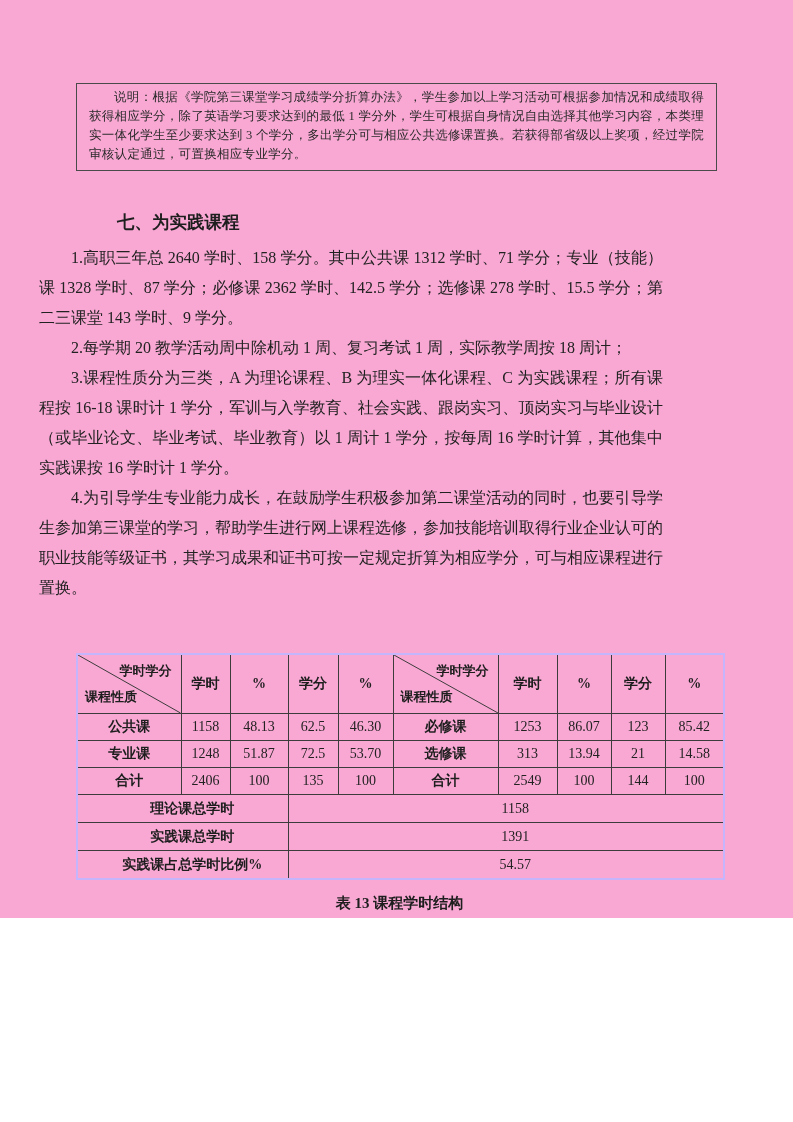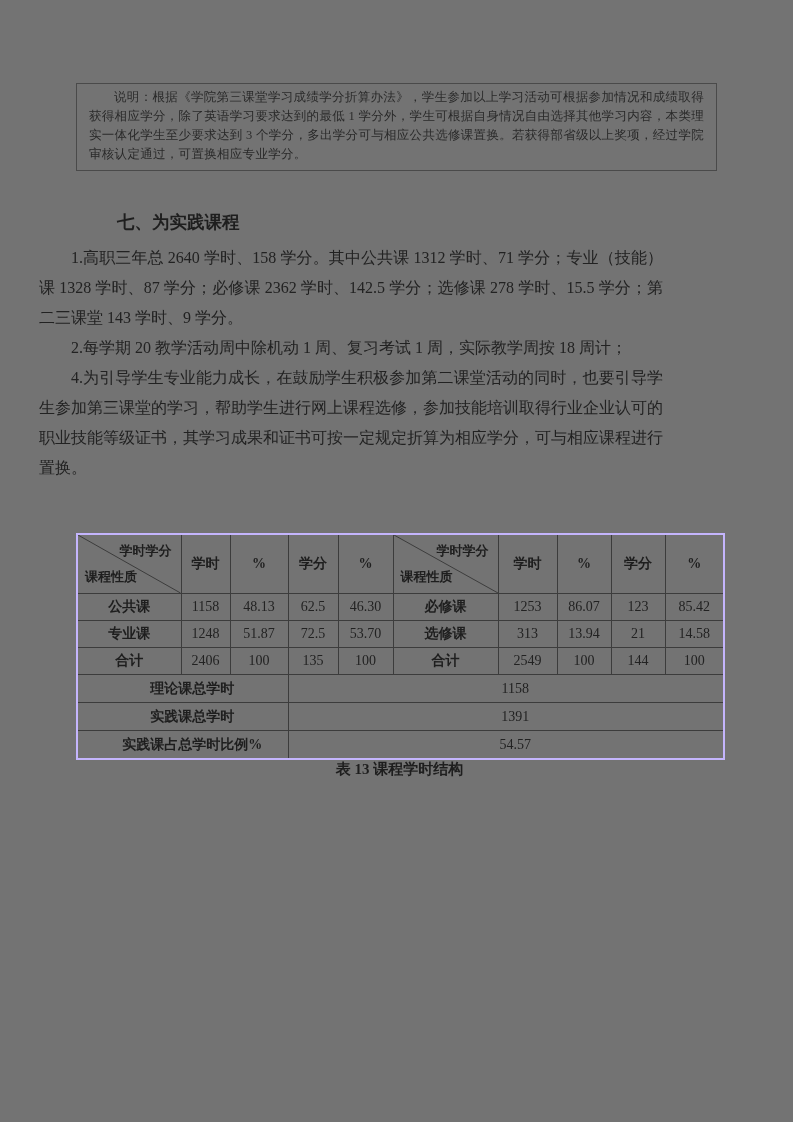--- a/index.html
+++ b/index.html
@@ -3,22 +3,22 @@
 <meta charset="utf-8">
 <style>
   html, body {
     margin: 0;
     padding: 0;
     background: #ffffff;
   }
   .page {
     position: relative;
     width: 793px;
-    height: 1122px;
-    background: #737373;
+    height: 918px;
+    background: #f9a8d4;
     font-family: "Liberation Serif", "DejaVu Serif", serif;
     color: #222222;
     overflow: hidden;
   }
   
   .note-box {
     margin: 83px 76px 0 76px;
     border: 1.5px solid #4a4a4a;
     padding: 4px 12px 6px 12px;
     box-sizing: border-box;
@@ -108,21 +108,21 @@
   .diag-bottom {
     position: absolute;
     bottom: 7px;
     left: 7px;
     font-size: 13px;
     font-weight: bold;
     color: #1e1e1e;
     white-space: nowrap;
   }
   .table-caption {
-    margin-top: 0;
+    margin-top: 14px;
     width: 647px;
     text-align: center;
     font-size: 15px;
     font-weight: bold;
     color: #1e1e1e;
   }
 </style>
 </head>
 <body>
 
@@ -130,20 +130,21 @@
 
   <div class="note-box">
     <p>说明：根据《学院第三课堂学习成绩学分折算办法》，学生参加以上学习活动可根据参加情况和成绩取得获得相应学分，除了英语学习要求达到的最低 1 学分外，学生可根据自身情况自由选择其他学习内容，本类理实一体化学生至少要求达到 3 个学分，多出学分可与相应公共选修课置换。若获得部省级以上奖项，经过学院审核认定通过，可置换相应专业学分。</p>
   </div>
 
   <h2 class="heading">七、为实践课程</h2>
 
   <div class="body-text">
     <p class="first">1.高职三年总 2640 学时、158 学分。其中公共课 1312 学时、71 学分；专业（技能）课 1328 学时、87 学分；必修课 2362 学时、142.5 学分；选修课 278 学时、15.5 学分；第二三课堂 143 学时、9 学分。</p>
     <p>2.每学期 20 教学活动周中除机动 1 周、复习考试 1 周，实际教学周按 18 周计；</p>
+    <p>3.课程性质分为三类，A 为理论课程、B 为理实一体化课程、C 为实践课程；所有课程按 16-18 课时计 1 学分，军训与入学教育、社会实践、跟岗实习、顶岗实习与毕业设计（或毕业论文、毕业考试、毕业教育）以 1 周计 1 学分，按每周 16 学时计算，其他集中实践课按 16 学时计 1 学分。</p>
     <p>4.为引导学生专业能力成长，在鼓励学生积极参加第二课堂活动的同时，也要引导学生参加第三课堂的学习，帮助学生进行网上课程选修，参加技能培训取得行业企业认可的职业技能等级证书，其学习成果和证书可按一定规定折算为相应学分，可与相应课程进行置换。</p>
   </div>
 
   <div class="table-wrap">
     <table class="hours">
       <colgroup>
         <col style="width:104px">
           <col style="width:49px">
           <col style="width:58px">
           <col style="width:50px">

